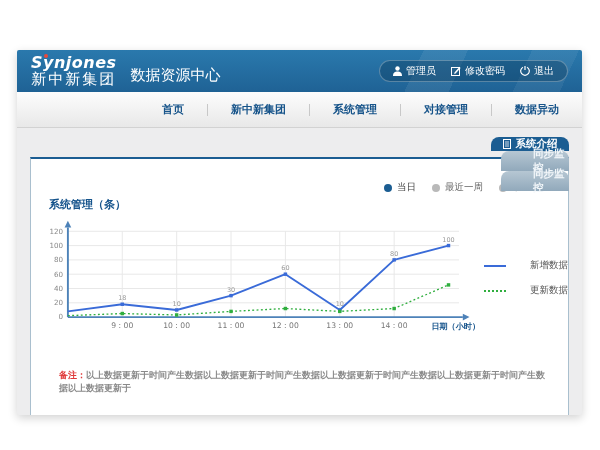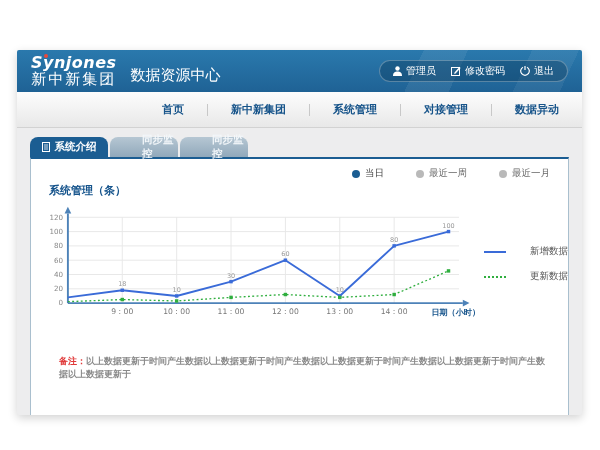--- a/index.html
+++ b/index.html
@@ -27,30 +27,30 @@
   .user-item svg { display:block; }
 
   
   .nav { height:36px; background:linear-gradient(#fdfdfd,#e8e8e8); border-bottom:1px solid #d2d2d2;
     display:flex; align-items:center; padding-left:14px;justify-content:flex-end; }
   .nav-item { padding:0 23px; font-size:11px; font-weight:bold; color:#17548a; cursor:pointer; }
   .nav-sep { width:1px; height:12px; background:#c8c8c8; }
 
   
   .content { padding:9px 13px 0 13px; }
-  .tabbar { display:flex; align-items:flex-end; height:20px; position:relative; z-index:3; }
+  .tabbar { display:flex; align-items:flex-end; height:20px; position:relative; z-index:3;flex-direction:column; }
   .tab { height:20px; border-radius:8px 8px 0 0; font-size:10.5px; font-weight:bold;
     display:flex; align-items:center; justify-content:center; gap:5px; cursor:pointer; }
   .tab.active { width:78px; background:#1b5d92; color:#fff; }
   .tab.inactive { width:68px; margin-left:2px; background:linear-gradient(#b6c7d3,#91a9bb); color:#f3f7fa;padding-left:32px; }
 
   
   .panel { background:#fff; border:1px solid #a9bfce; border-top:2px solid #1b5d92; height:265px; position:relative; }
-  .filter-row { display:flex; justify-content:flex-end; align-items:center; gap:32px;
-    padding:8px 18px 0 0; font-size:9.5px; color:#666; }
+  .filter-row { display:flex; justify-content:flex-end; align-items:center; gap:16px;
+    padding:22px 18px 0 0; font-size:9.5px; color:#666; }
   .filter-opt { display:flex; align-items:center; gap:5px; cursor:pointer; }
   .radio-dot { width:8px; height:8px; border-radius:50%; background:#b9b9b9; display:inline-block; }
   .filter-opt.selected .radio-dot { background:#1b5d92; }
   .filter-opt.selected { color:#444; }
   .chart-title { color:#16548c; font-weight:bold; font-size:11px; margin:3px 0 0 18px; }
   .chart-row { display:flex; padding-left:14px; margin-top:1px; }
   .series-legend { display:flex; flex-direction:column; gap:12px; margin:46px 0 0 4px; font-size:9.5px; color:#555; }
   .legend-item { display:flex; align-items:center; gap:24px; white-space:nowrap; }
   .legend-line-solid  { width:22px; border-top:2px solid #3a6bd8; }
   .legend-line-dotted { width:22px; border-top:2px dotted #2fae3e; }

